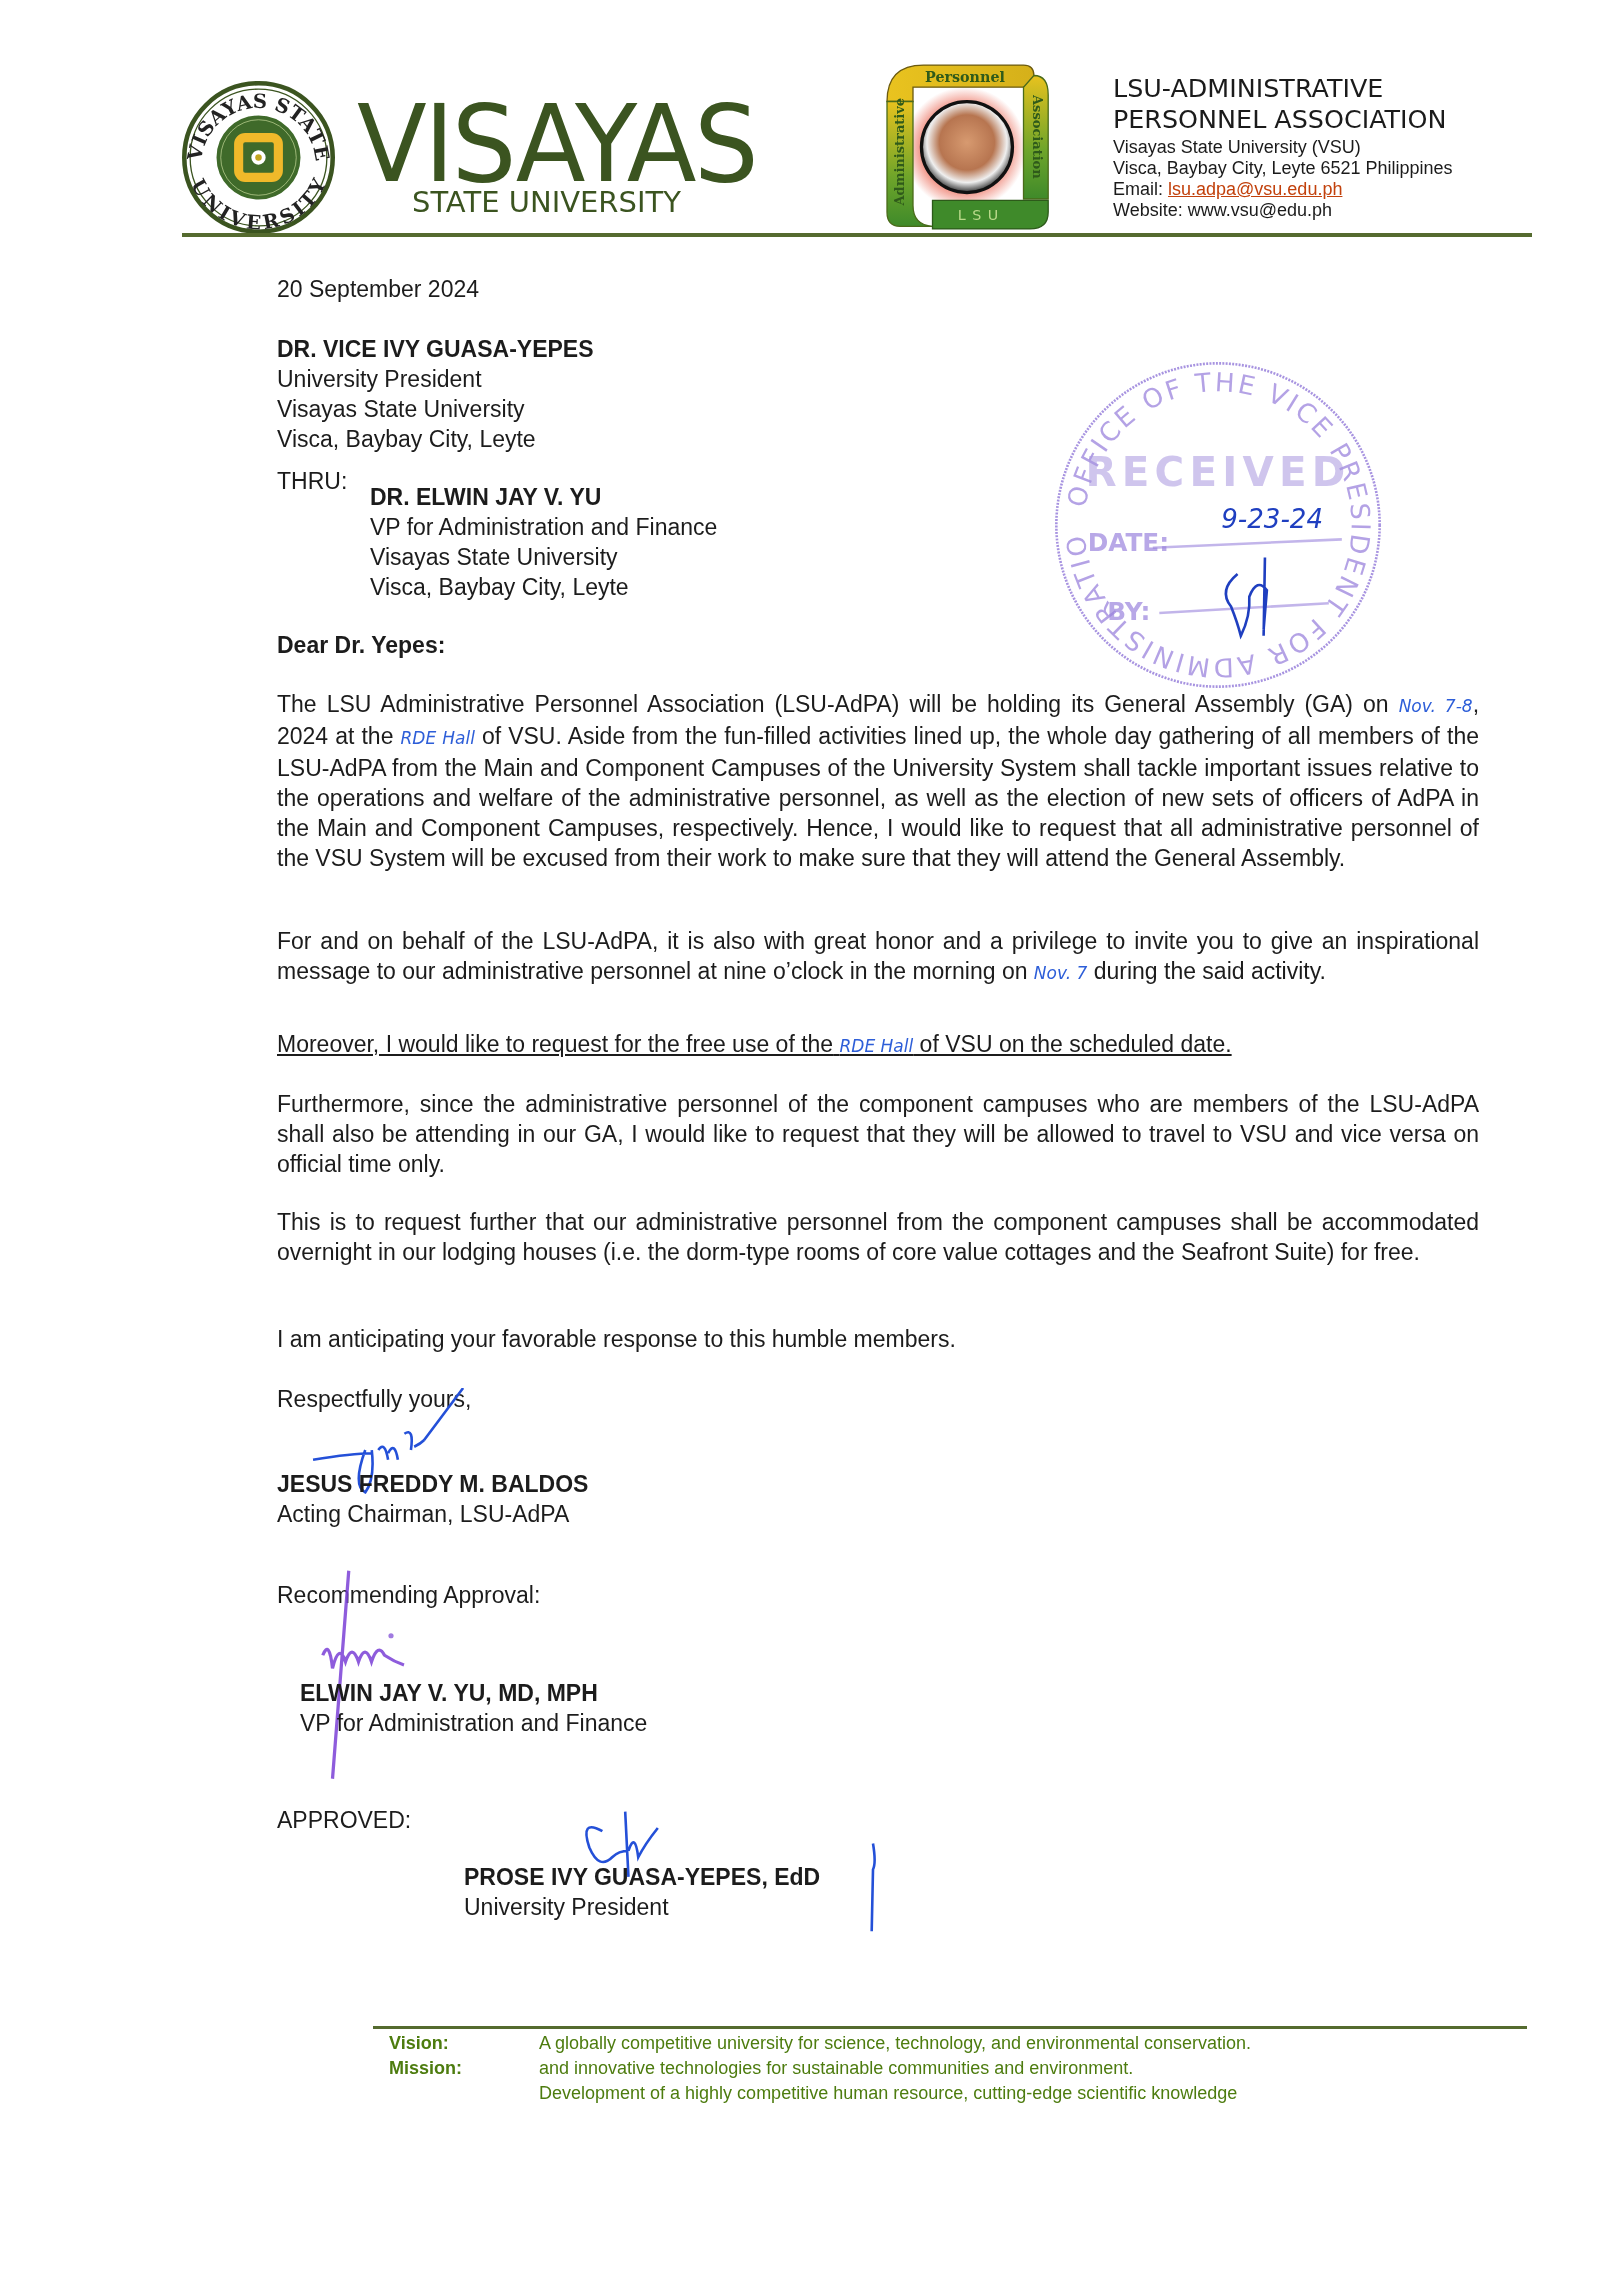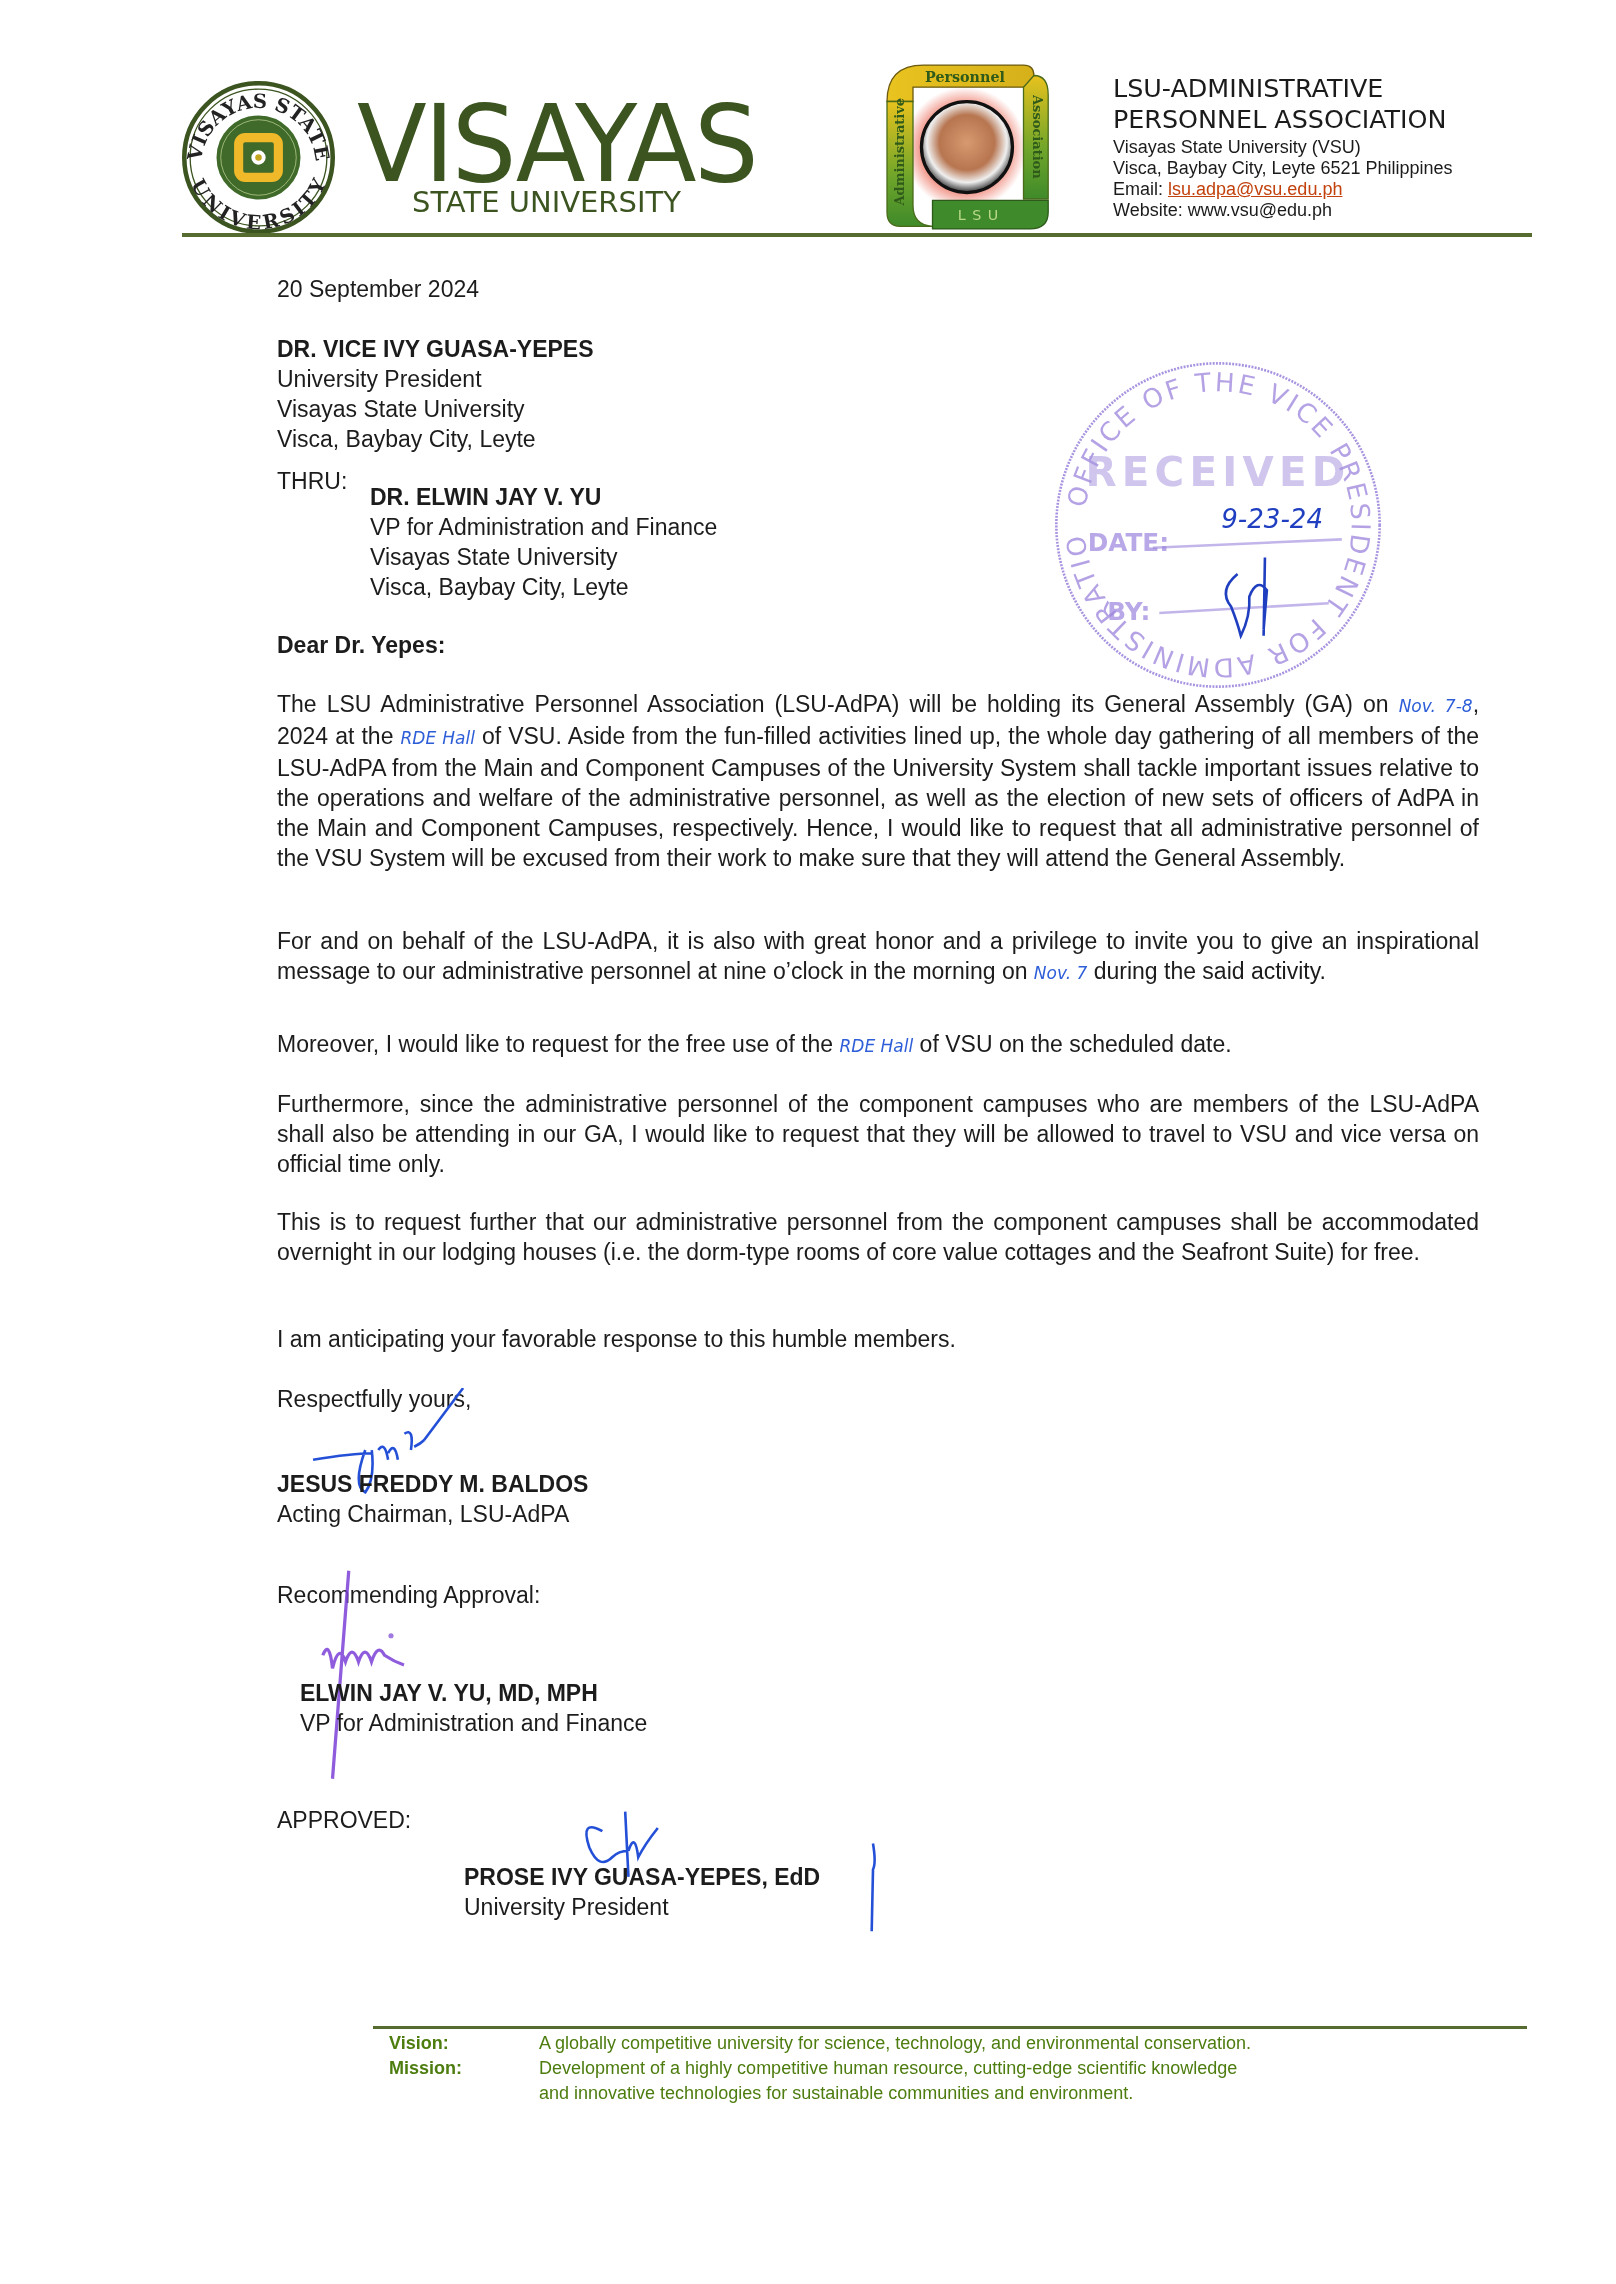--- a/index.html
+++ b/index.html
@@ -143,21 +143,21 @@
   <span>The LSU Administrative Personnel Association (LSU-AdPA) will be holding its General Assembly (GA) on</span>
   <span class="hand">Nov. 7-8</span><span>, 2024 at the</span>
   <span class="hand">RDE Hall</span><span> of VSU.  Aside from the fun-filled activities lined up, the whole day gathering of all members of the LSU-AdPA from the Main and Component Campuses of the University System shall tackle important issues relative to the operations and welfare of the administrative personnel, as well as the election of new sets of officers of AdPA in the Main and Component Campuses, respectively. Hence, I would like to request that all administrative personnel of the VSU System will be excused from their work to make sure that they will attend the General Assembly.</span>
 </div>
 
 <div class="abs txt para" style="top:926px;">
   <span>For and on behalf of the LSU-AdPA, it is also with great honor and a privilege to invite you to give an inspirational message to our administrative personnel at nine o’clock in the morning on</span>
   <span class="hand">Nov. 7</span><span> during the said activity.</span>
 </div>
 
-<div class="abs txt" style="left:277px; top:1029px;">
+<div class="abs txt" style="left:277px; top:1029px;text-decoration:underline;">
   <span>Moreover, I would like to request for the free use of the</span>
   <span class="hand">RDE Hall</span><span> of VSU on the scheduled date.</span>
 </div>
 
 <div class="abs txt para" style="top:1089px;">Furthermore, since the administrative personnel of the component campuses who are members of the LSU-AdPA shall also be attending in our GA, I would like to request that they will be allowed to travel to VSU and vice versa on official time only.</div>
 <div class="abs txt para" style="top:1207px;">This is to request further that our administrative personnel from the component campuses shall be accommodated overnight in our lodging houses (i.e. the dorm-type rooms of core value cottages and the Seafront Suite) for free.</div>
 <div class="abs txt" style="left:277px; top:1324px;">I am anticipating your favorable response to this humble members.</div>
 
 <div class="abs txt" style="left:277px; top:1384px;">Respectfully yours,</div>
 <svg class="abs" style="left:300px; top:1388px;" width="261" height="111" viewBox="0 0 400 170">
@@ -188,16 +188,16 @@
 </div>
 <svg class="abs" style="left:860px; top:1837px;" width="26" height="104" viewBox="0 0 40 160">
   <path d="M20 10 Q25 40 20 50 L18 145" fill="none" stroke="#2450d8" stroke-width="4"></path>
 </svg>
 
 <div class="abs ftr-rule"></div>
 <div class="abs ftr bold" style="left:389px; top:2031px;">Vision:</div>
 <div class="abs ftr" style="left:539px; top:2031px;">A globally competitive university for science, technology, and environmental conservation.</div>
 <div class="abs ftr bold" style="left:389px; top:2056px;">Mission:</div>
 <div class="abs ftr" style="left:539px; top:2056px;">
+  <div>and innovative technologies for sustainable communities and environment.</div>
   <div>Development of a highly competitive human resource, cutting-edge scientific knowledge</div>
-  <div>and innovative technologies for sustainable communities and environment.</div>
 </div>
 
 
 </body></html>

